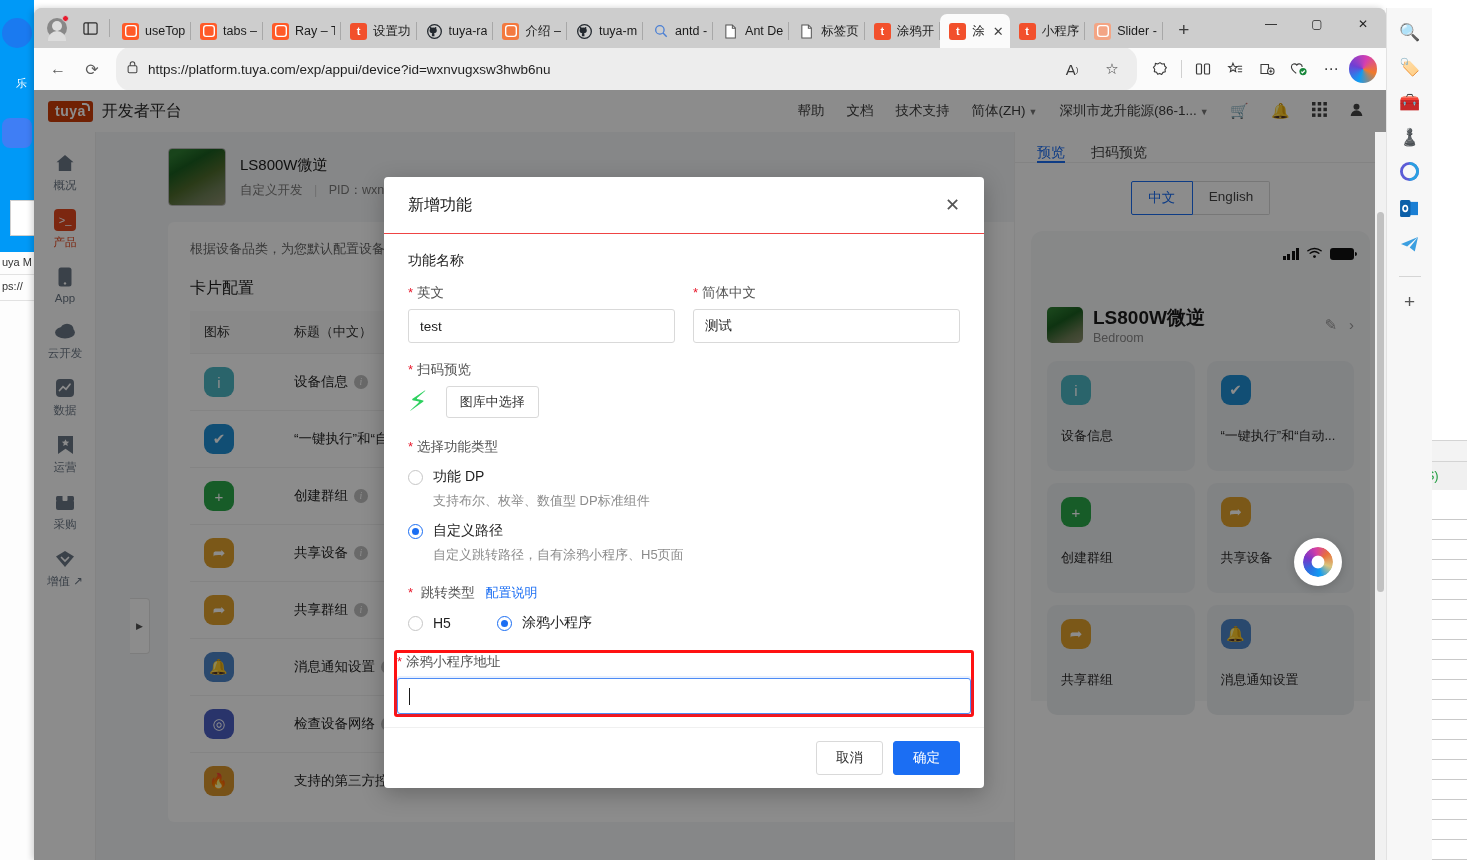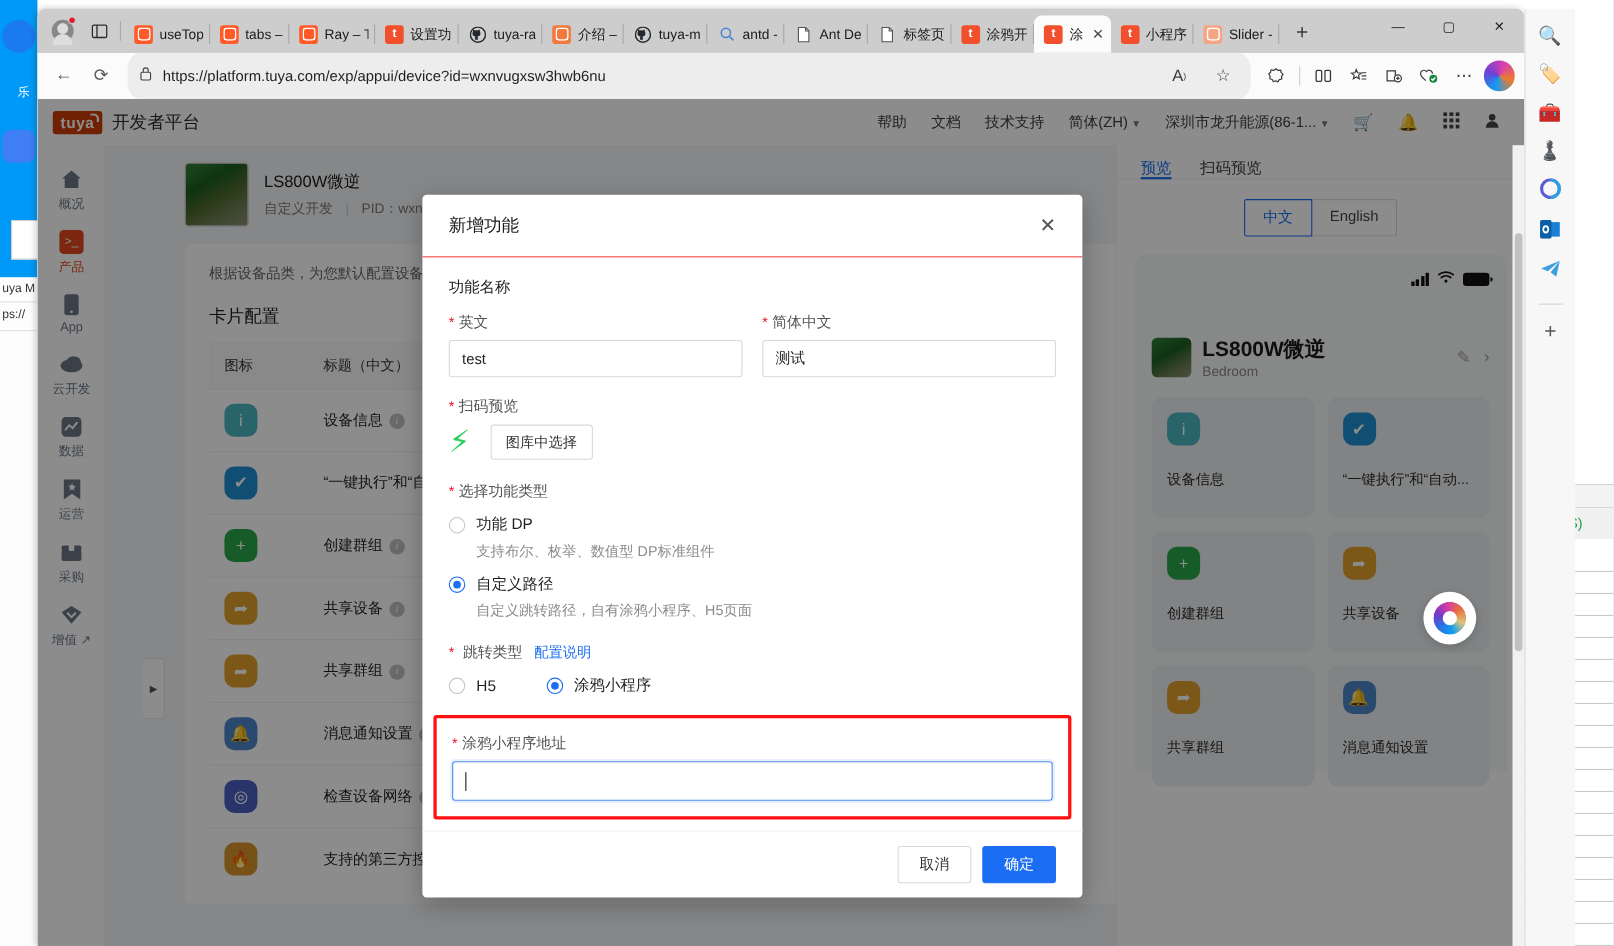--- a/index.html
+++ b/index.html
@@ -365,21 +365,20 @@
     content:""; position:absolute; left:3px; top:3px; width:7px; height:7px;
     border-radius:50%; background:#1b6ef3;
   }
   .radio-lbl { font-size: 14px; color: #1f1f1f; }
   .radio-desc { font-size: 13px; color: #8c8c8c; margin: 6px 0 4px 25px; }
   .link { color: #1b6ef3; font-size: 13px; margin-left: 7px; }
   .inline-radios { display: flex; align-items: center; gap: 46px; margin-top: 12px; }
   .inline-radios .radio-line { margin-top: 0; }
   .highlight-box {
     border: 3px solid #ff1111; border-radius: 3px; margin: 18px -14px 0 -14px;
-    padding: 14px; 
   }
   .focus-input {
     width: 100%; height: 36px; border: 1px solid #4e8cf5; border-radius: 3px;
     padding: 0 11px; background: #fff; display: flex; align-items: center;
     box-shadow: 0 0 0 2px rgba(27,110,243,.10);
   }
   .caret-bar {
     width: 1px; height: 17px; background: #1a1a1a; animation: blink 1.06s step-end infinite;
   }
   @keyframes blink { 50% { opacity: 0; } }

